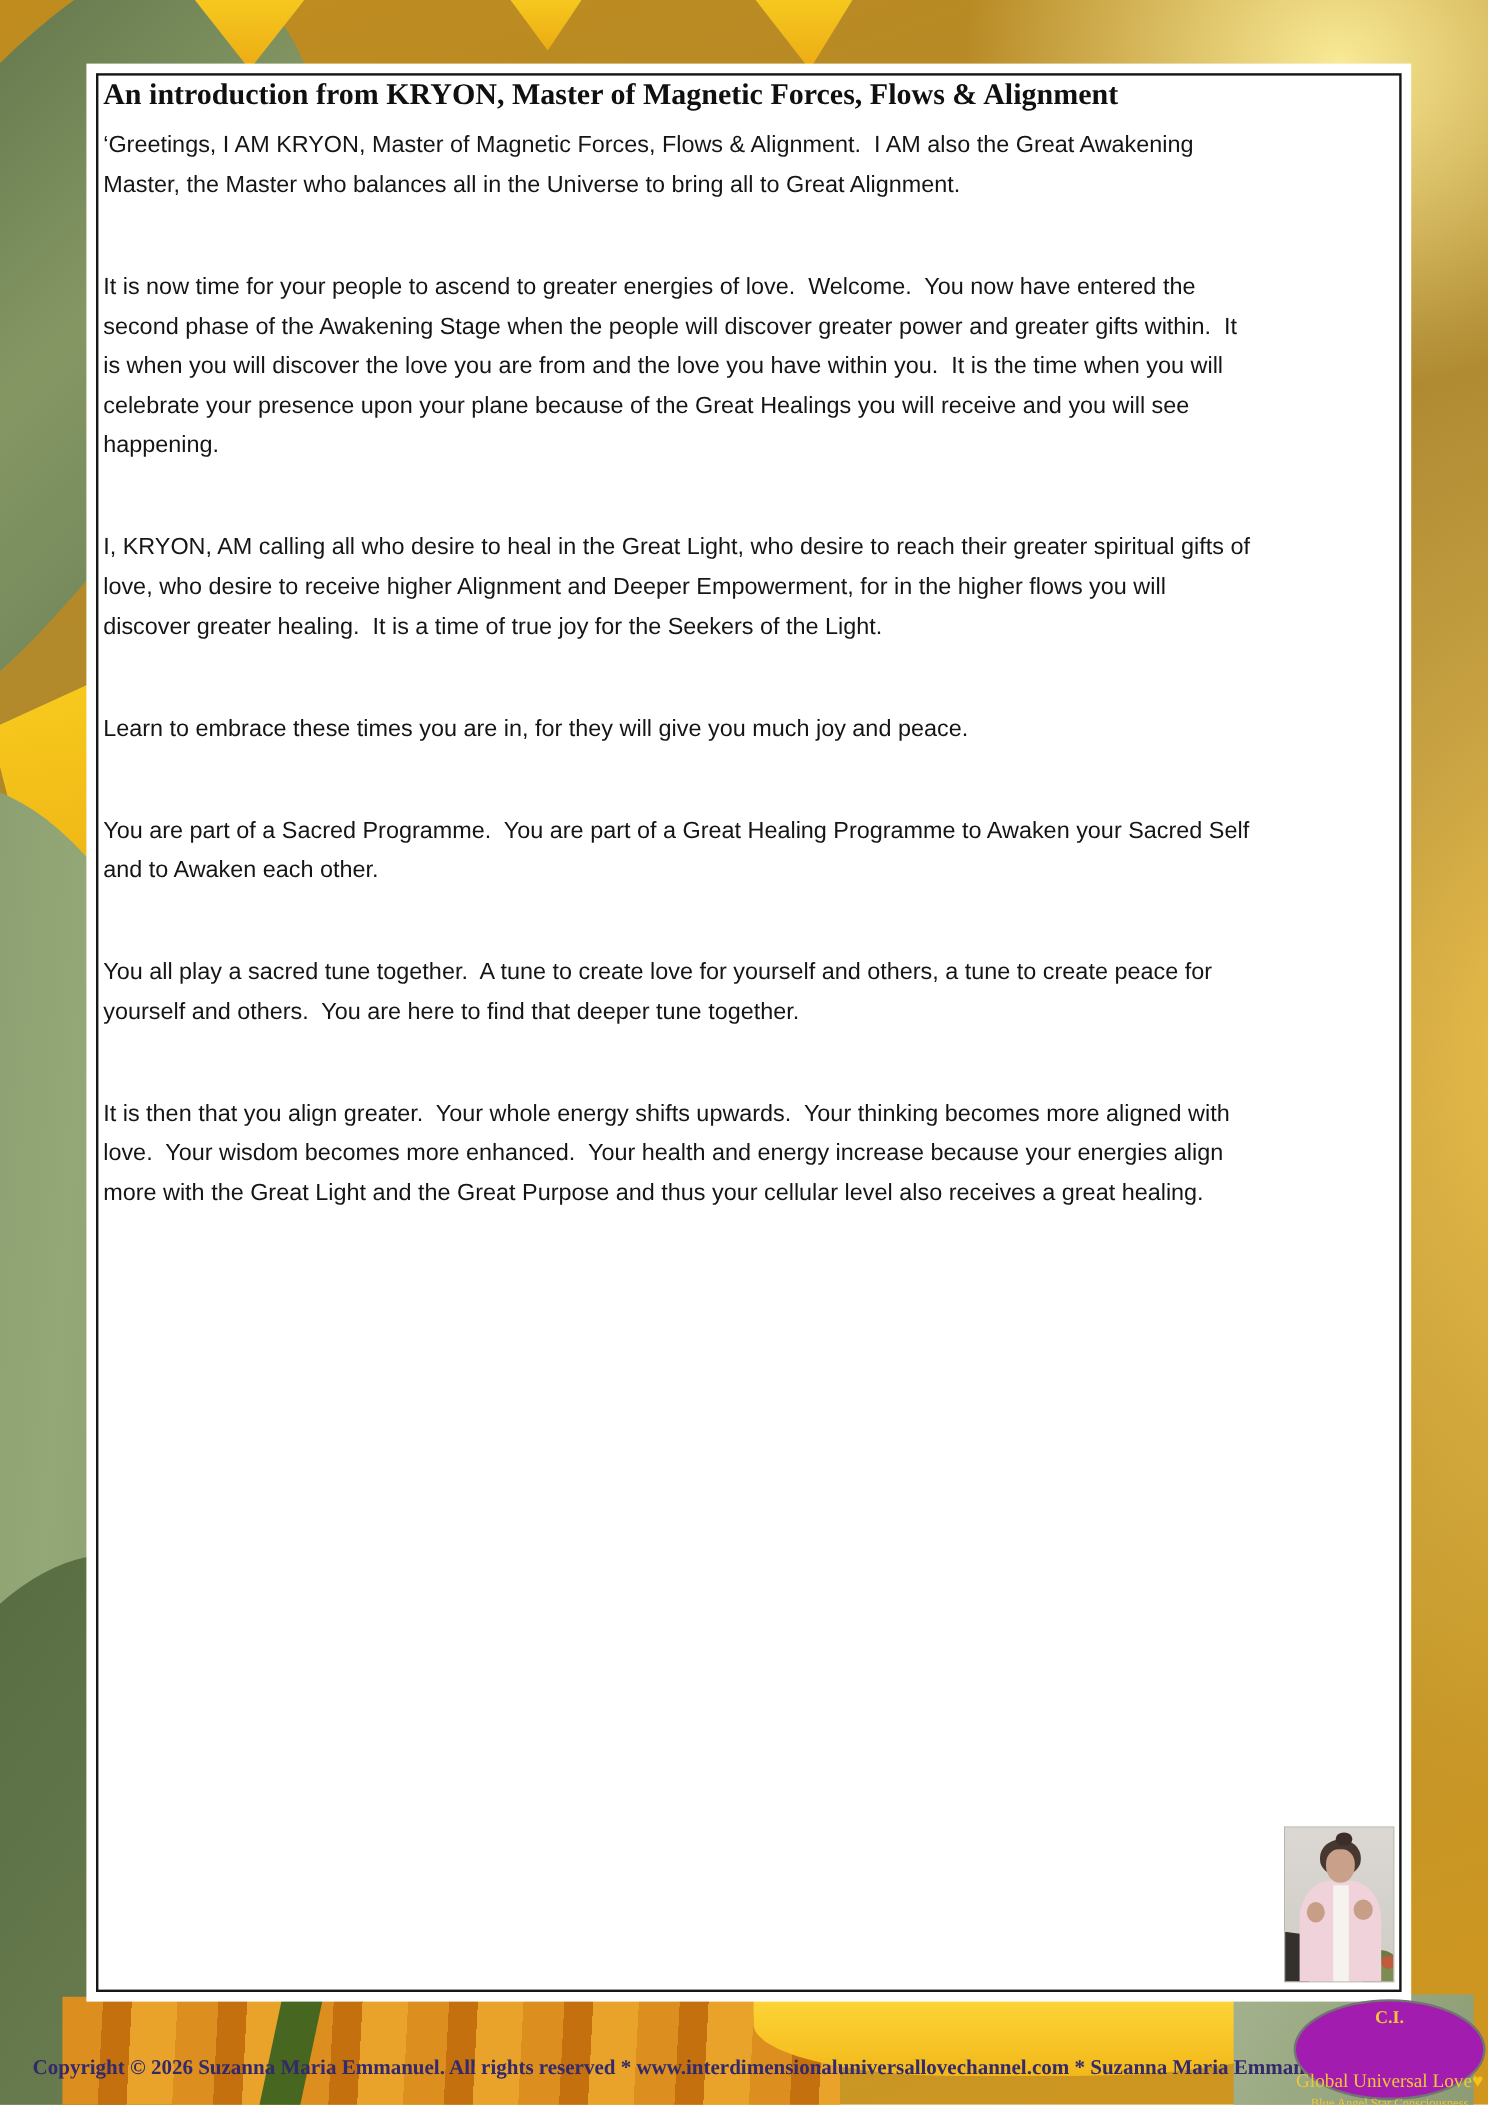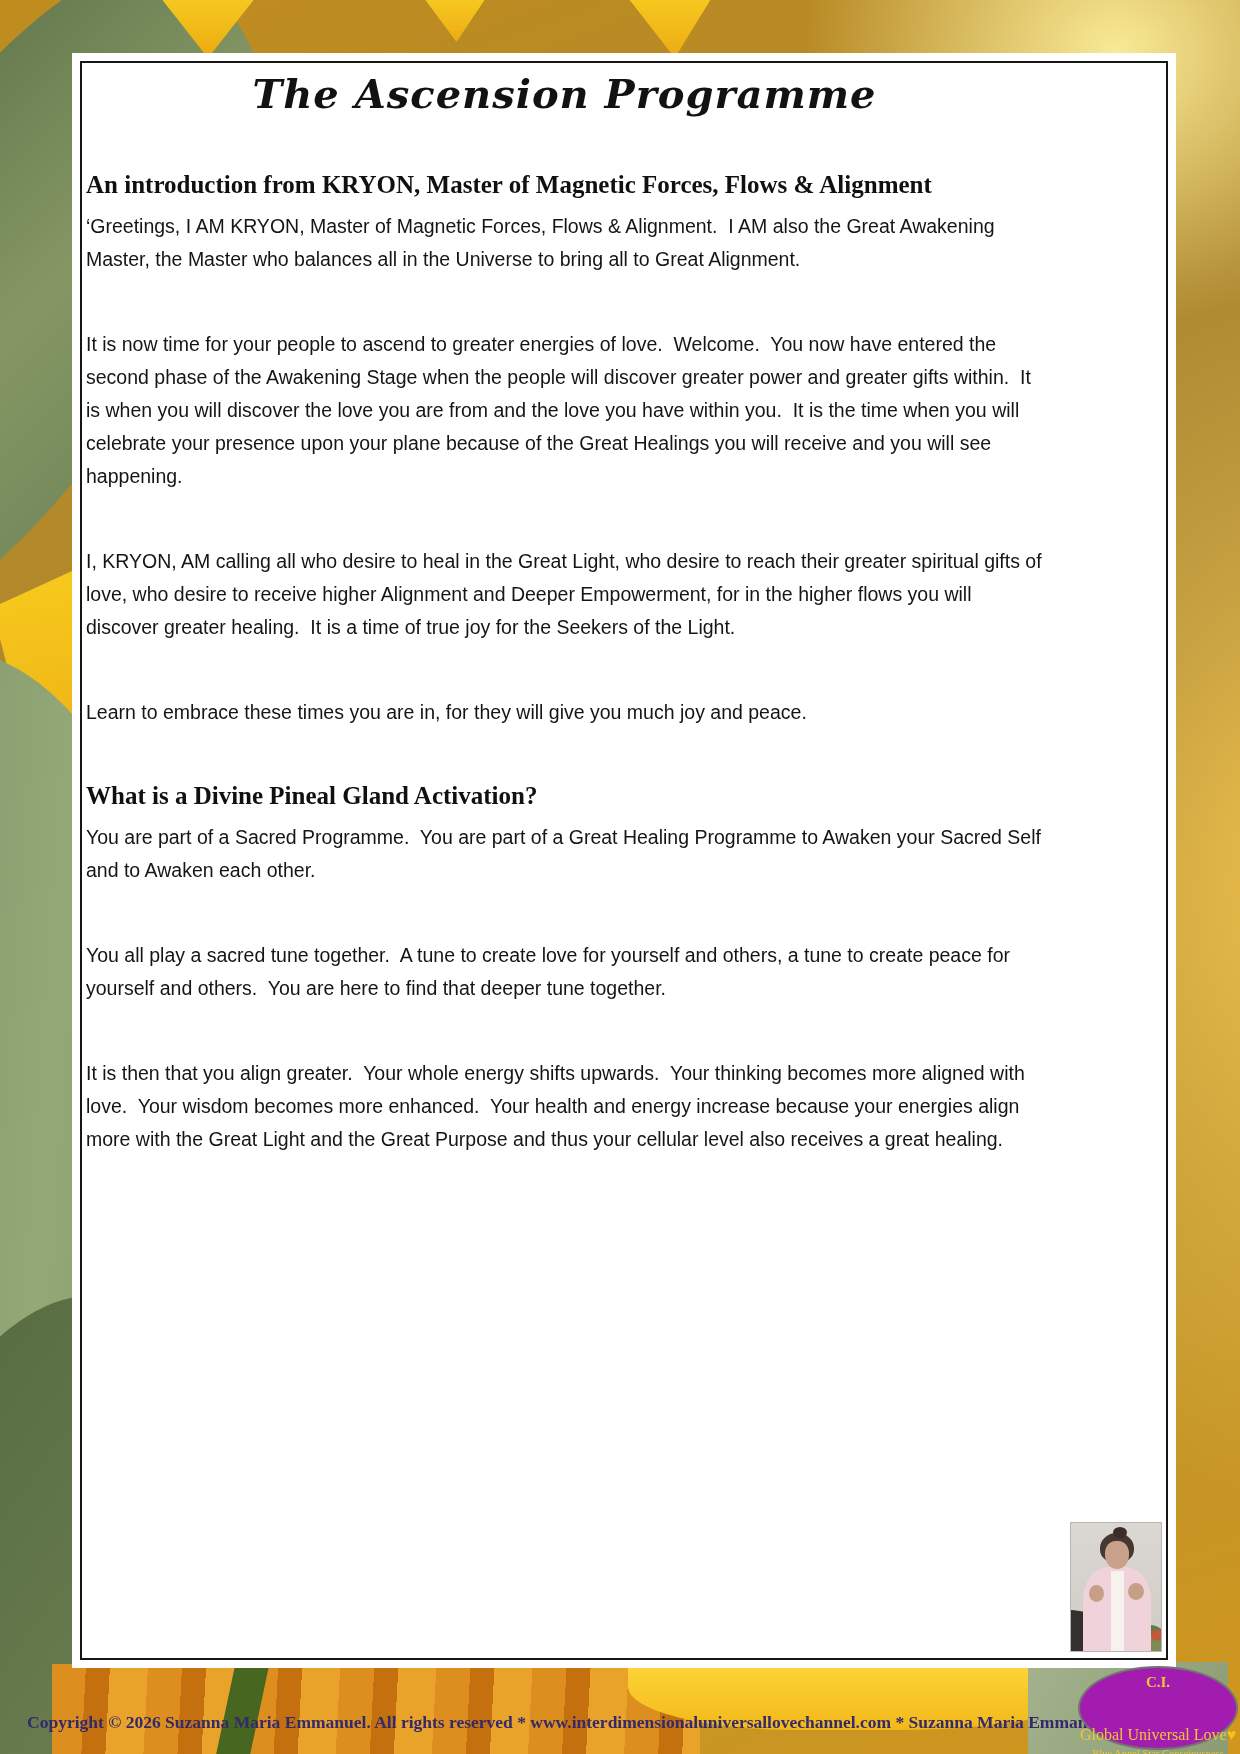--- a/index.html
+++ b/index.html
@@ -116,29 +116,27 @@
 <div class="bg-shape spike spike2"></div>
 <div class="bg-shape spike spike3"></div>
 <div class="bg-shape bot-orange"></div>
 <div class="bg-shape bot-stem"></div>
 <div class="bg-shape bot-yellow"></div>
 <div class="bg-shape bot-sage"></div>
 
 <div class="sheet">
   <div class="sheet-border">
     <div class="col">
-      <h1 class="doc-title">The Ascension Programme</h1>
 
       <h2 class="sec-heading">An introduction from KRYON, Master of Magnetic Forces, Flows &amp; Alignment</h2>
       <p class="para">‘Greetings, I AM KRYON, Master of Magnetic Forces, Flows &amp; Alignment.  I AM also the Great Awakening Master, the Master who balances all in the Universe to bring all to Great Alignment.</p>
       <p class="para">It is now time for your people to ascend to greater energies of love.  Welcome.  You now have entered the second phase of the Awakening Stage when the people will discover greater power and greater gifts within.  It is when you will discover the love you are from and the love you have within you.  It is the time when you will celebrate your presence upon your plane because of the Great Healings you will receive and you will see happening.</p>
       <p class="para">I, KRYON, AM calling all who desire to heal in the Great Light, who desire to reach their greater spiritual gifts of love, who desire to receive higher Alignment and Deeper Empowerment, for in the higher flows you will discover greater healing.  It is a time of true joy for the Seekers of the Light.</p>
       <p class="para">Learn to embrace these times you are in, for they will give you much joy and peace.</p>
 
-      <h2 class="sec-heading">What is a Divine Pineal Gland Activation?</h2>
       <p class="para">You are part of a Sacred Programme.  You are part of a Great Healing Programme to Awaken your Sacred Self and to Awaken each other.</p>
       <p class="para">You all play a sacred tune together.  A tune to create love for yourself and others, a tune to create peace for yourself and others.  You are here to find that deeper tune together.</p>
       <p class="para last">It is then that you align greater.  Your whole energy shifts upwards.  Your thinking becomes more aligned with love.  Your wisdom becomes more enhanced.  Your health and energy increase because your energies align more with the Great Light and the Great Purpose and thus your cellular level also receives a great healing.</p>
     </div>
 
     <div class="photo">
       <div class="ph-chair"></div>
       <div class="ph-flowers"></div>
       <div class="ph-body"></div>
       <div class="ph-inner"></div>

